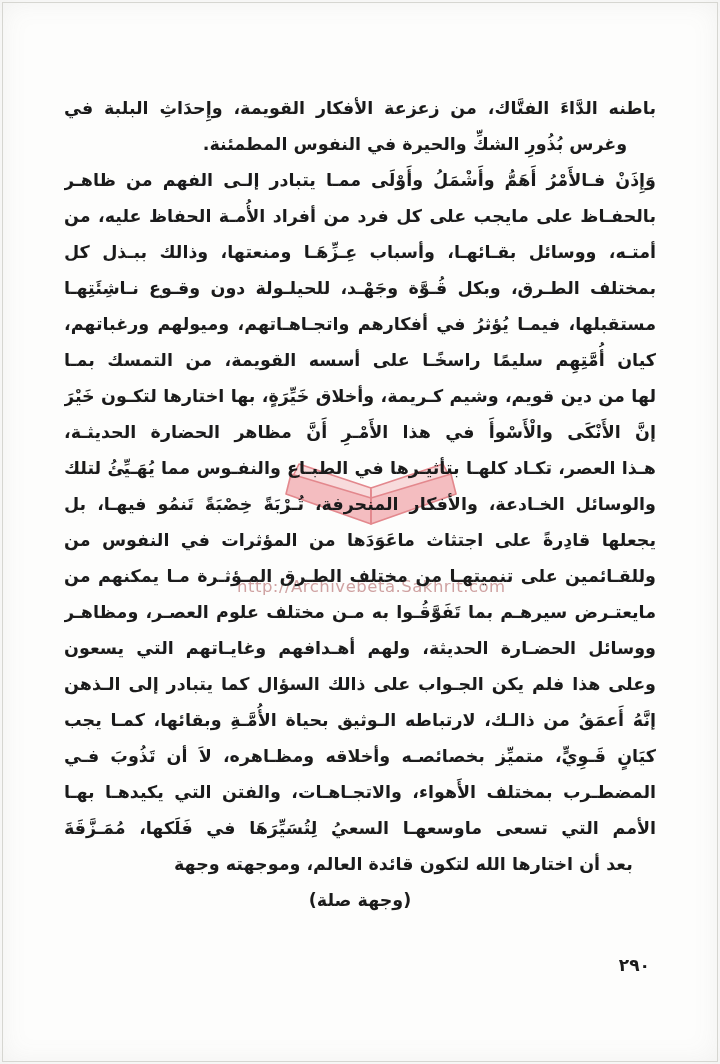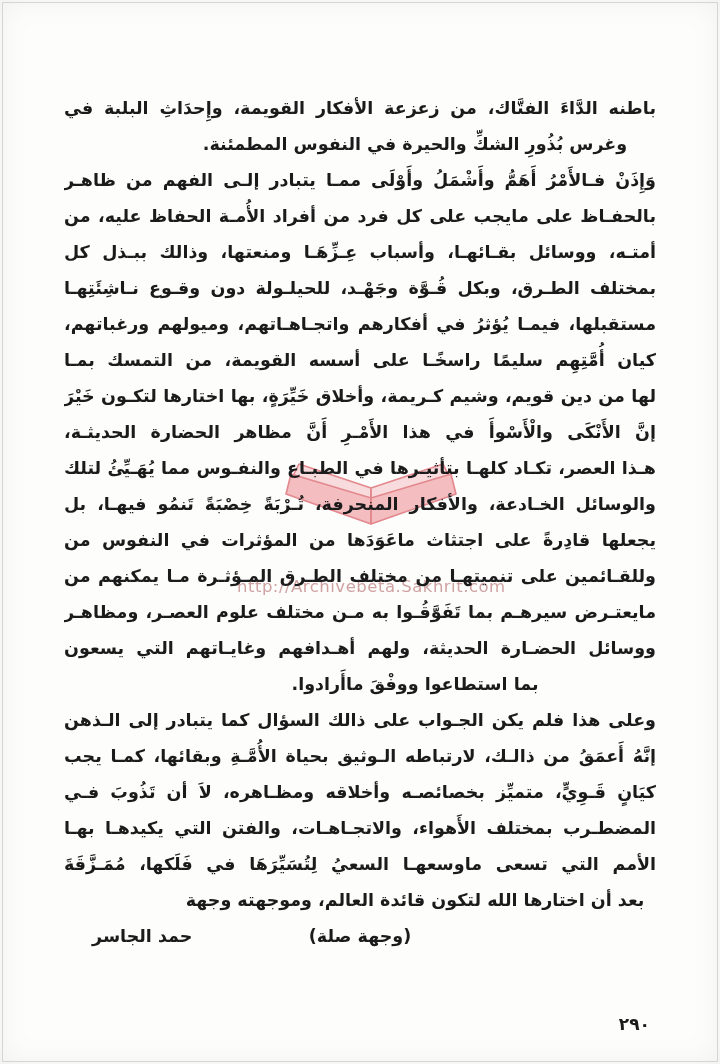--- a/index.html
+++ b/index.html
@@ -31,28 +31,28 @@
   .text-block{
     position:absolute;top:90px;right:64px;left:64px;z-index:2;
     direction:rtl;font-size:17.5px;font-weight:bold;color:#1b1b1b;
   }
   .para{margin:0;}
   .line{
     height:36px;line-height:36px;overflow:hidden;
     text-align:justify;text-align-last:justify;
   }
   .line.center{
-    text-align:center;text-align-last:center;padding-left:110px;
+    text-align:left;text-align-last:center;padding-left:110px;
   }
   .footer-row{
     position:relative;height:37px;line-height:37px;text-align:center;
   }
   .footer-author{position:absolute;left:28px;top:0;}
   .page-number{
-    position:absolute;right:70px;top:1014px;z-index:2;
+    position:absolute;right:70px;top:955px;z-index:2;
     font-size:17px;font-weight:bold;direction:rtl;
   }
 </style>
 </head>
 <body>
 
 <div class="page">
   <div class="scan-shade"></div>
   <div class="page-border"></div>
 
@@ -87,27 +87,26 @@
       <div class="para">
         <div class="line">إنَّ الأَنْكَى والْأَسْوأَ في هذا الأَمْـرِ أَنَّ مظاهر الحضارة الحديثـة، ومتطلبات الحياة في</div>
         <div class="line">هـذا العصر، تكـاد كلهـا بتأثيـرها في الطبـاع والنفـوس مما يُهَـيِّئُ لتلك المغريـات</div>
         <div class="line">والوسائل الخـادعة، والأفكار المنحرفة، تُـرْبَةً خِصْبَةً تَنمُو فيهـا، بل تبلغ من القوة ما</div>
         <div class="line">يجعلها قادِرةً على اجتثاث ماعَوَدَها من المؤثرات في النفوس من أخلاق وعادات.</div>
       </div>
       <div class="para">
         <div class="line">وللقـائمين على تنميتهـا من مختلف الطـرق المـؤثـرة مـا يمكنهم من التغلب على</div>
         <div class="line">مايعتـرض سيرهـم بما تَفَوَّقُـوا به مـن مختلف علوم العصـر، ومظاهـر القوة المـادية،</div>
         <div class="line">ووسائل الحضـارة الحديثة، ولهم أهـدافهم وغايـاتهم التي يسعون مُجِدِّيْنَ لبلـوغها،</div>
-        <div class="line center">بما استطاعوا ووفْقَ ماأَرادوا.</div>
       </div>
       <div class="para">
         <div class="line">وعلى هذا فلم يكن الجـواب على ذالك السؤال كما يتبادر إلى الـذهن سَهْلاً ميسورًا</div>
         <div class="line">إنَّهُ أَعمَقُ من ذالـك، لارتباطه الـوثيق بحياة الأُمَّـةِ وبقائها، كمـا يجب أن تبقى ذاتَ</div>
         <div class="line">كيَانٍ قَـوِيٍّ، متميِّز بخصائصـه وأخلاقه ومظـاهره، لاَ أن تَذُوبَ فـي خِضَمِّ هـذا العالم</div>
         <div class="line">المضطـرب بمختلف الأَهواء، والاتجـاهـات، والفتن التي يكيدهـا بهـا أعداؤهـا من</div>
         <div class="line">الأمم التي تسعى ماوسعهـا السعيُ لِتُسَيِّرَهَا في فَلَكها، مُمَـزَّقَةَ الأَجزاء، تابعـة مُسَخَّرةً،</div>
         <div class="line center">بعد أن اختارها الله لتكون قائدة العالم، وموجهته وجهة الفلاح والسعادة،</div>
       </div>
-      <div class="footer-row"><span>(وجهة صلة)</span><span class="footer-author">حمد الجاسر</span></div>
+      <div class="footer-row"><span>(وجهة صلة)</span></div>
     </div>
 
   <div class="page-number">٢٩٠</div>
 </div>
 
 </body></html>

